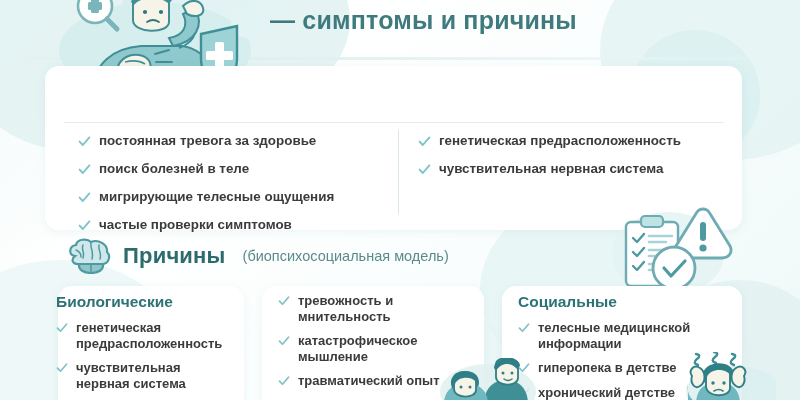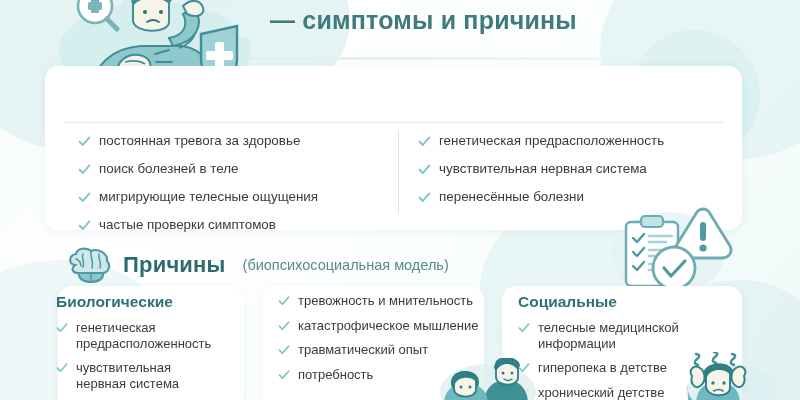--- a/index.html
+++ b/index.html
@@ -45,34 +45,34 @@
   }
   #symptoms-card{left:45px;top:66px;width:697px;height:164px;}
   .causes-card{top:286px;height:150px;}
   #causes-bio{left:58px;width:186px;}
   #causes-psy{left:262px;width:222px;}
   #causes-soc{left:502px;width:240px;}
 
   
   .sec-head{position:absolute;display:flex;align-items:center;gap:11px;}
   #symptoms-head{left:262px;top:78px;}
-  #causes-head{left:66px;top:247px;}
+  #causes-head{left:66px;top:238px;}
   .sec-title{
     font-size:22px;font-weight:700;color:#2d6b6d;letter-spacing:.2px;white-space:nowrap;
   }
   .sec-sub{
     font-size:14.5px;font-weight:400;color:#5a8a8c;white-space:nowrap;margin-left:6px;
   }
 
   
   .col{position:absolute;}
   .li{display:flex;align-items:flex-start;gap:8px;margin-bottom:12px;}
   .li .tick{flex:0 0 auto;margin-top:2px;}
   .li .txt{
-    font-size:13.4px;line-height:16px;color:#3b3b3b;font-weight:400;
+    font-size:13.4px;line-height:16px;color:#3b3b3b;font-weight:700;
   }
   #sym-left{left:78px;top:133px;width:300px;}
   #sym-right{left:418px;top:133px;width:300px;}
   .vdiv{
     position:absolute;left:398px;top:130px;width:1px;height:84px;background:#dde8e8;
   }
   .head-rule{
     position:absolute;left:64px;top:122px;width:660px;height:1px;background:#e3eded;
   }
 
@@ -183,26 +183,20 @@
       <svg class="tick" width="13" height="13" viewBox="0 0 13 13">
           <path d="M1.6 6.6 L4.8 10 L11.4 2.4" stroke="#7fc3c8" stroke-width="1.9" fill="none" stroke-linecap="round" stroke-linejoin="round"></path>
         </svg>
       <span class="txt">генетическая предрасположенность</span>
     </div>
     <div class="li">
       <svg class="tick" width="13" height="13" viewBox="0 0 13 13">
           <path d="M1.6 6.6 L4.8 10 L11.4 2.4" stroke="#7fc3c8" stroke-width="1.9" fill="none" stroke-linecap="round" stroke-linejoin="round"></path>
         </svg>
       <span class="txt">чувствительная нервная система</span>
-    </div>
-    <div class="li">
-      <svg class="tick" width="13" height="13" viewBox="0 0 13 13">
-          <path d="M1.6 6.6 L4.8 10 L11.4 2.4" stroke="#7fc3c8" stroke-width="1.9" fill="none" stroke-linecap="round" stroke-linejoin="round"></path>
-        </svg>
-      <span class="txt">перенесённые болезни</span>
     </div>
   </div>
 
   <svg class="ill" id="ill-clip" viewBox="0 0 128 92">
     <ellipse cx="56" cy="48" rx="56" ry="42" fill="#e2f3f3" opacity=".8"></ellipse>
     <rect x="14" y="16" width="52" height="64" rx="5" fill="#ffffff" stroke="#6eabb2" stroke-width="2.4"></rect>
     <rect x="29" y="10" width="22" height="11" rx="4" fill="#bfe2e5" stroke="#6eabb2" stroke-width="2.2"></rect>
     <g stroke="#4f99a1" stroke-width="2.4" fill="none" stroke-linecap="round" stroke-linejoin="round">
       <path d="M21 32 l4 4 l7 -8"></path>
       <path d="M21 46 l4 4 l7 -8"></path>

